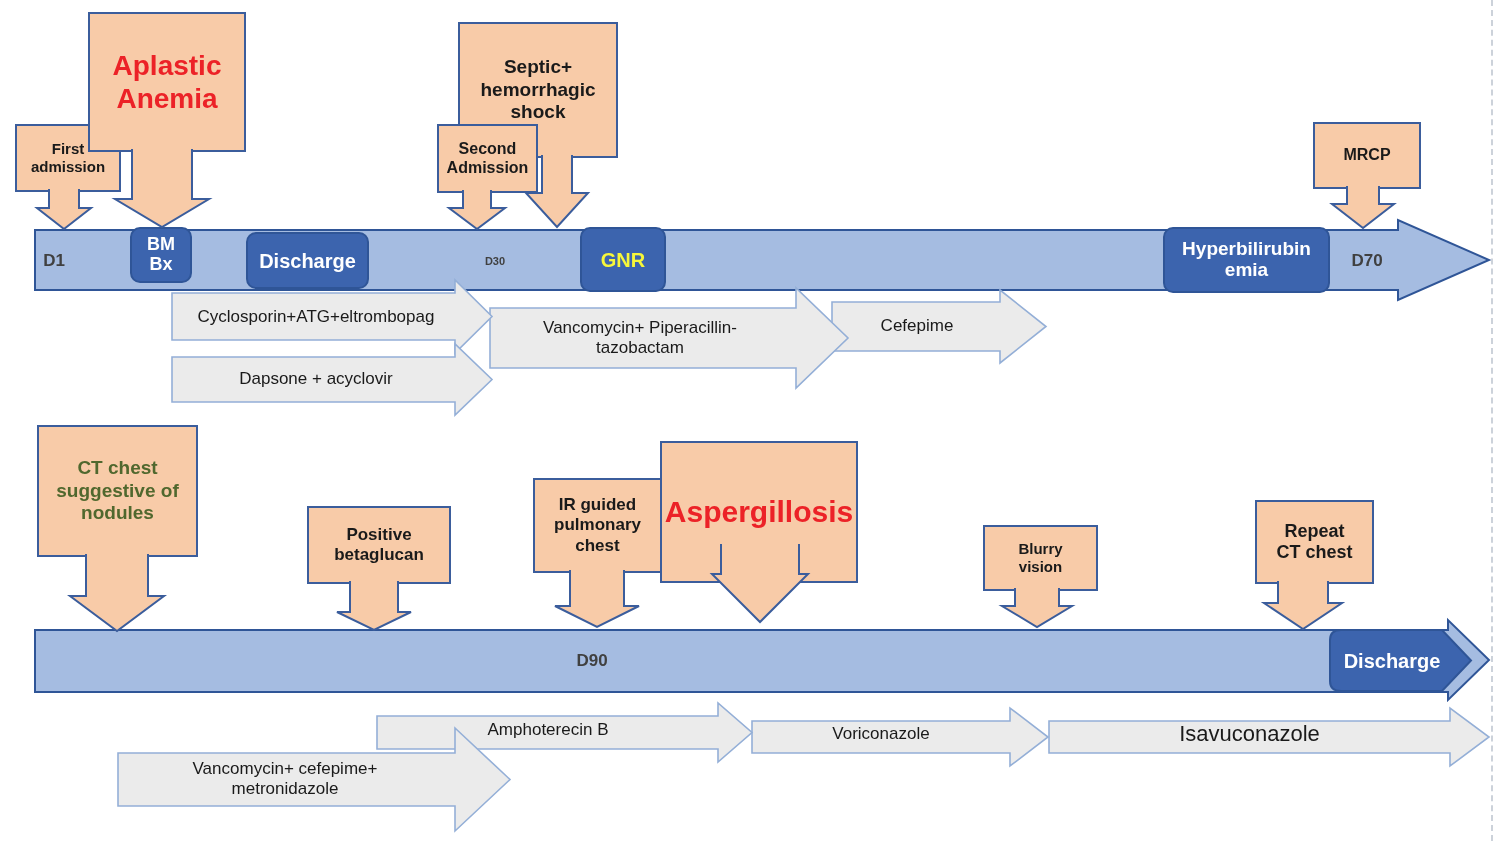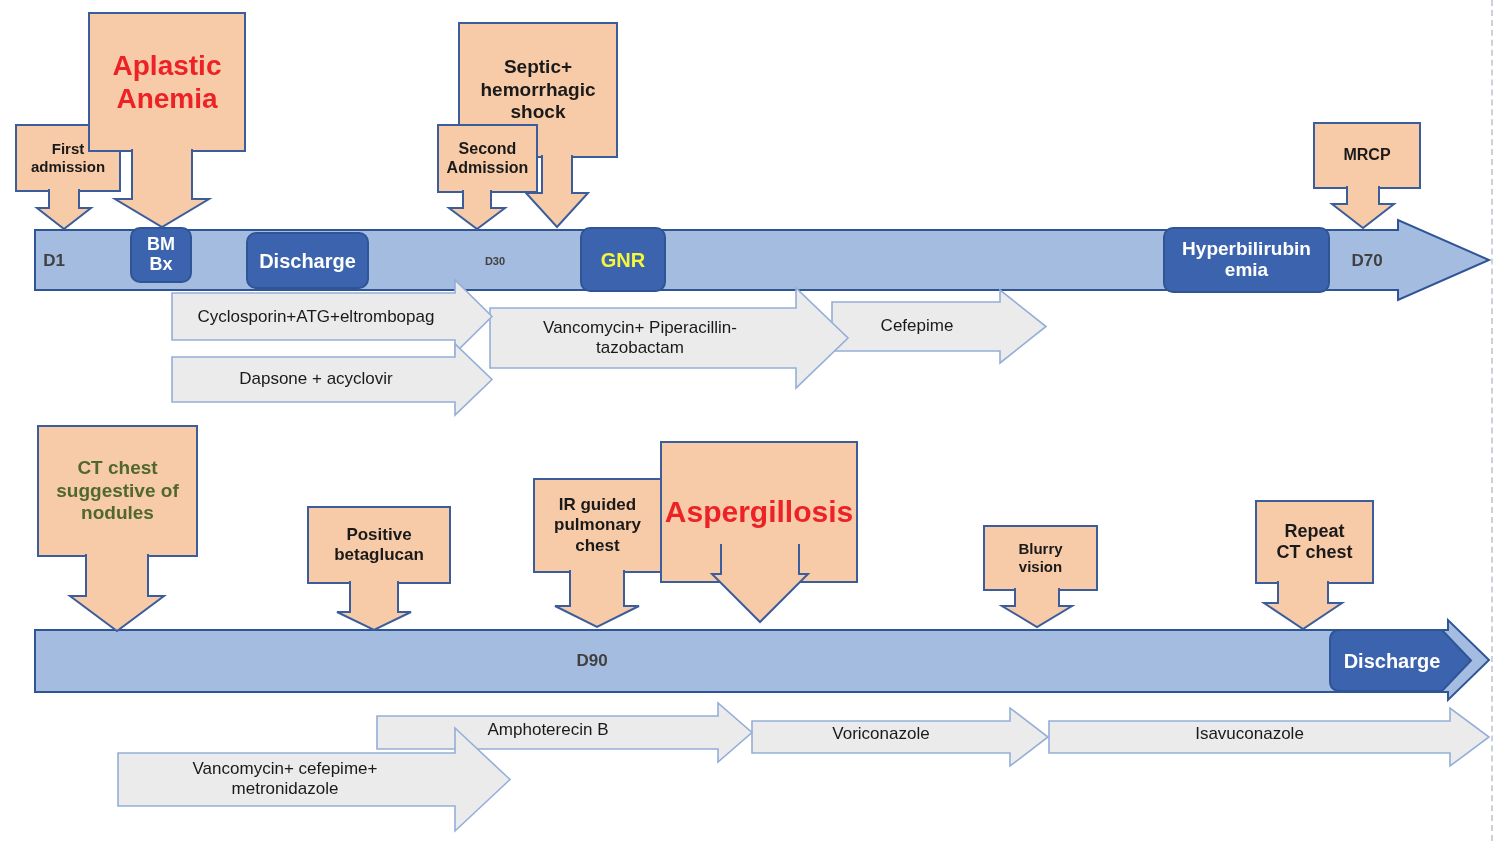--- a/index.html
+++ b/index.html
@@ -152,21 +152,21 @@
   </div>
 
   <div class="abs med-label" style="left:380px;top:711px;width:336px;height:38px;font-size:17px;">
     <span>Amphoterecin B</span>
   </div>
 
   <div class="abs med-label" style="left:754px;top:716px;width:254px;height:37px;font-size:17px;text-align:right;">
     <span>Voriconazole</span>
   </div>
 
-  <div class="abs med-label" style="left:1051px;top:716px;width:397px;height:37px;font-size:17px;">
+  <div class="abs med-label" style="left:1051px;top:716px;width:397px;height:37px;font-size:22px;">
     <span>Isavuconazole</span>
   </div>
 
   <div class="abs med-label" style="left:165px;top:751px;width:240px;height:56px;font-size:17px;text-align:center;">
     <span>Vancomycin+ cefepime+ metronidazole</span>
   </div>
 
   <svg class="layer arrows" viewBox="0 0 1500 841">
     <path class="callout-arrow" d="M49,189 L49,208 L37,208 L64,229 L91,208 L79,208 L79,189"></path>
     <path class="callout-arrow" d="M132,149 L132,199 L115,199 L162,227 L209,199 L192,199 L192,149"></path>

